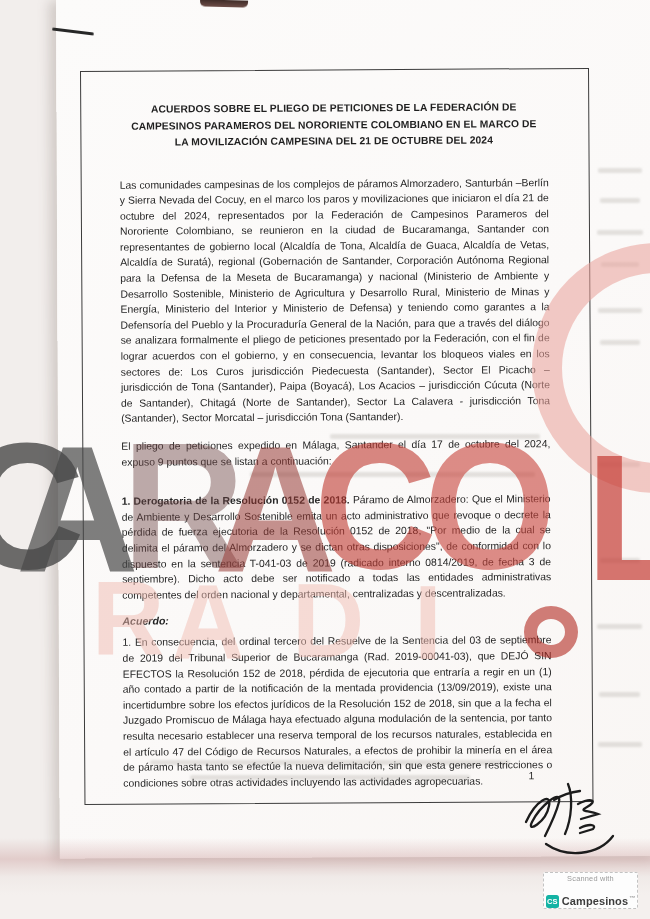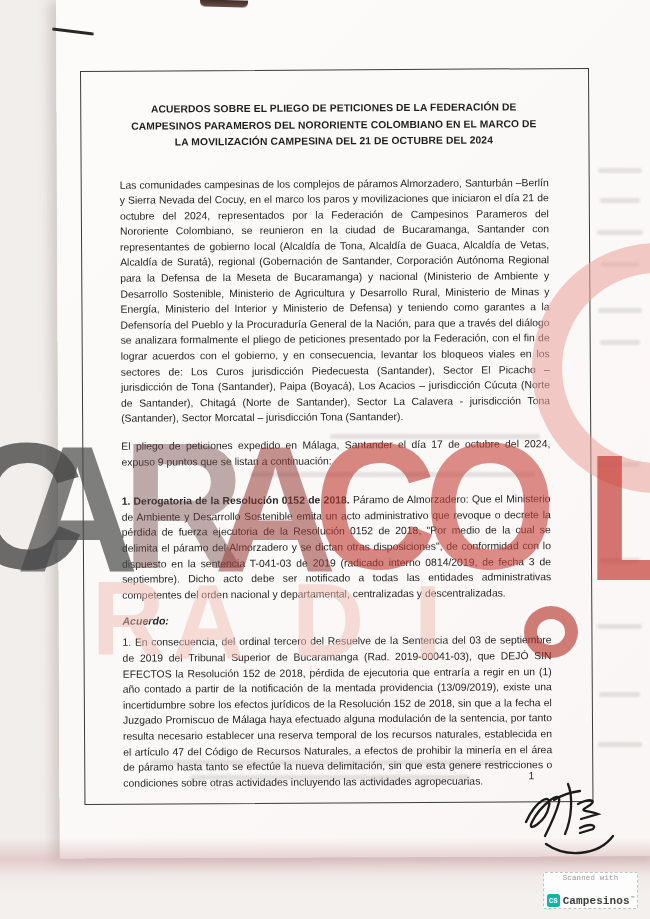--- a/index.html
+++ b/index.html
@@ -73,21 +73,21 @@
   .pen-mark{
     position:absolute;left:52px;top:30px;width:42px;height:2.6px;
     background:#272727;border-radius:2px;transform:rotate(7deg);filter:blur(.2px);
   }
   .signature{position:absolute;left:518px;top:778px;width:116px;height:92px;}
   
   .cs-badge{
     position:absolute;left:543px;top:872px;width:95px;height:37px;
     border:1.4px dashed #c3c3c3;background:#fdfdfd;border-radius:2px;
     display:flex;flex-direction:column;align-items:center;justify-content:center;
-    box-sizing:border-box;gap:12px;font-family:Liberation Mono, monospace;
+    box-sizing:border-box;gap:12px;
   }
   .cs-scanned{font-size:7.4px;color:#9a9a9a;letter-spacing:.2px;}
   .cs-row{display:flex;align-items:center;gap:3px;}
   .cs-logo{
     width:13px;height:13px;border-radius:2.5px;color:#fff;
     font-size:7.5px;font-weight:bold;display:flex;align-items:center;justify-content:center;
   }
   .cs-brand{font-size:11px;font-weight:bold;color:#3d3d3d;letter-spacing:.1px;}
   .cs-tm{font-size:6px;color:#9a9a9a;vertical-align:top;margin-left:1px;}
 </style>

